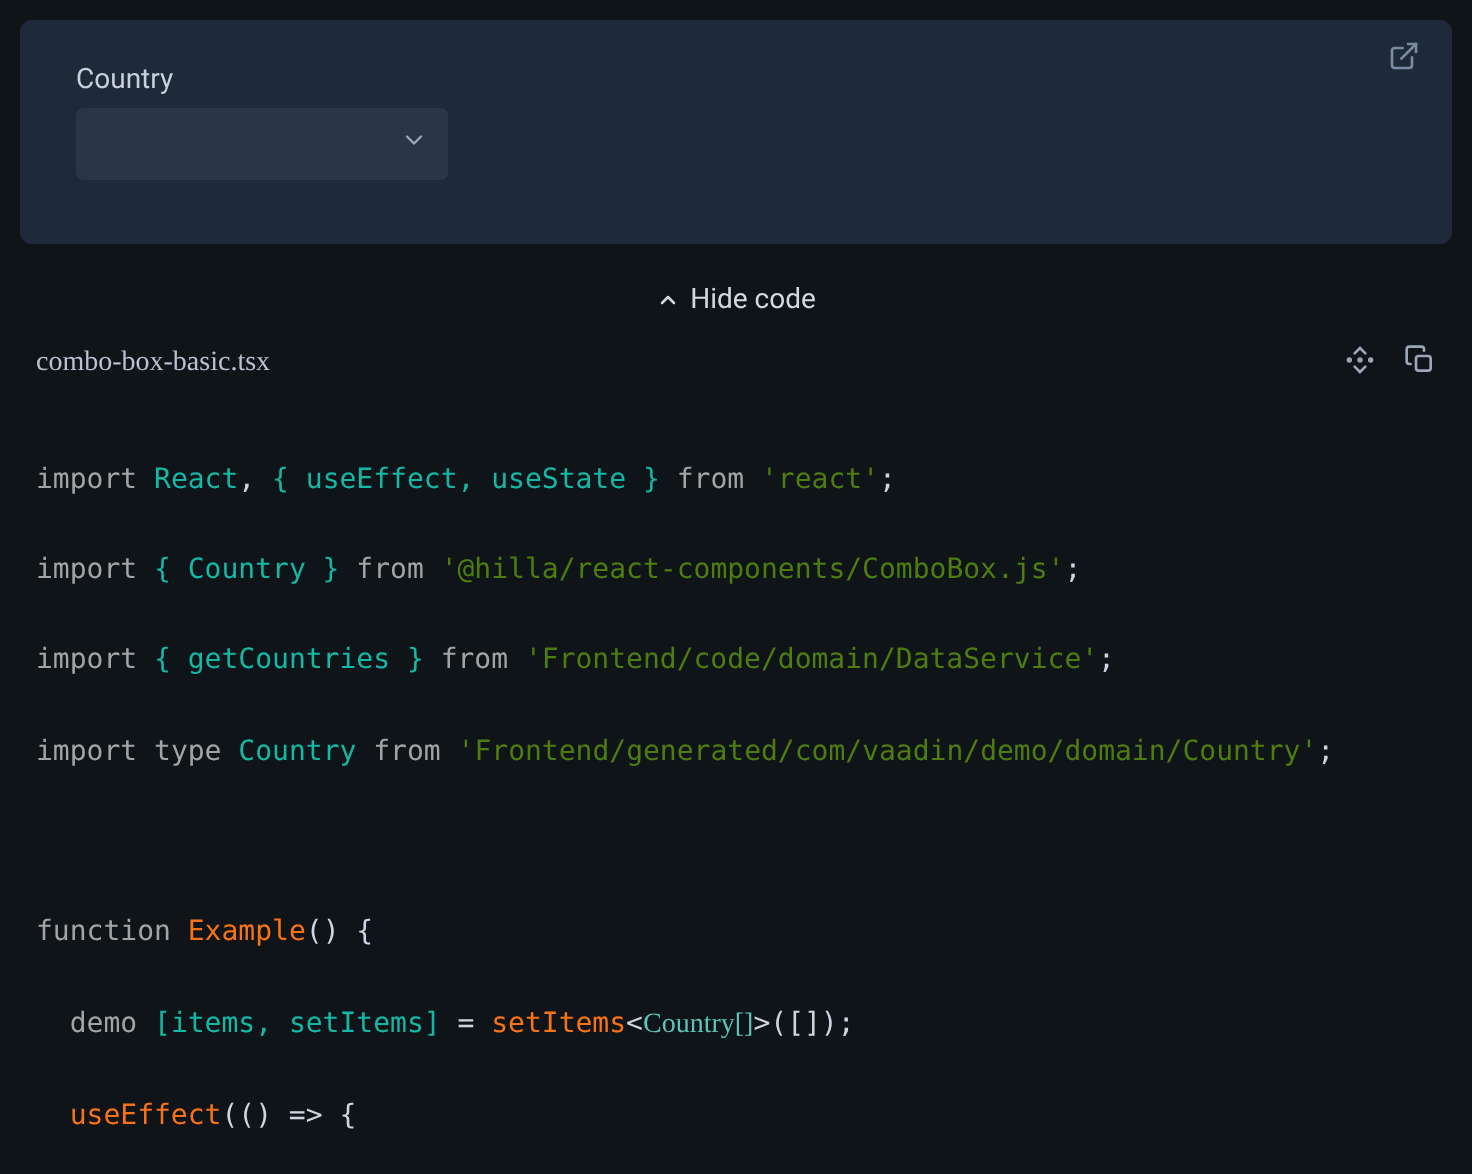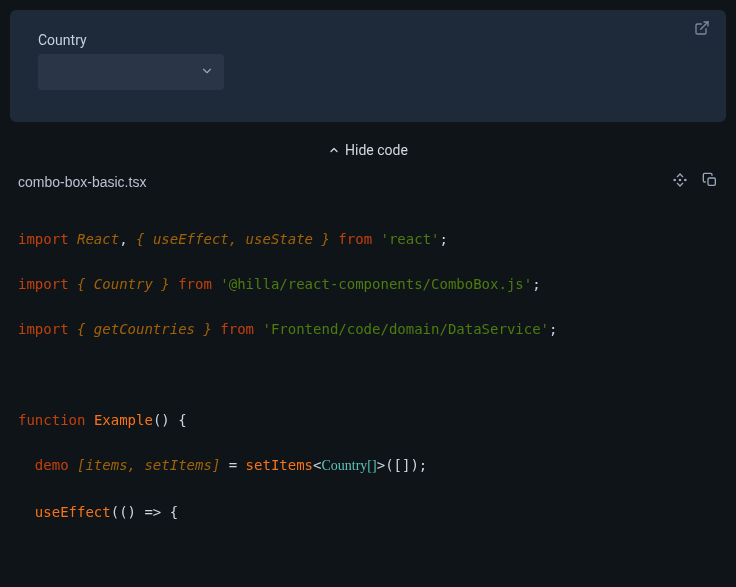--- a/index.html
+++ b/index.html
@@ -60,39 +60,39 @@
       cursor: pointer;
     }
     .file-row {
       display: flex;
       align-items: center;
       justify-content: space-between;
       padding: 4px 18px 8px 18px;
     }
     .filename {
       color: #b8c2d0;
-      font-family: Liberation Sans, sans-serif;
+      font-family: Liberation Serif, serif;
       font-size: 14px;
     }
     .file-actions {
       display: flex;
       gap: 14px;
       align-items: center;
       color: #9aa7b8;
     }
     .file-actions > * { cursor: pointer; }
     .code {
       padding: 6px 18px 12px 18px;
       line-height: 1.62;
       white-space: pre;
       overflow-x: hidden;
     }
-    .t-kw { color: #c2410c; }    
+    .t-kw { color: #a3a3a3; }    
     .t-pl { color: #cdd6e0; }    
-    .t-id { color: #a16207; font-style: italic; }    
+    .t-id { color: #14b8a6; }    
     .t-fn { color: #f97316; }    
     .t-st { color: #4d7c0f; }    
     .t-tp { color: #5cc4b8; font-family: Liberation Serif, serif; }
   </style>
 </head>
 <body>
 
 <div class="demo-panel">
   <div class="external-link">
     <svg width="16" height="16" viewBox="0 0 24 24" fill="none" stroke="currentColor" stroke-width="2" stroke-linecap="round">
@@ -136,20 +136,21 @@
         <path d="M5 15H4a2 2 0 0 1-2-2V4a2 2 0 0 1 2-2h9a2 2 0 0 1 2 2v1"></path>
       </svg>
     </span>
   </div>
 </div>
 
 <div class="code">
 <div><span class="t-kw">import</span><span class="t-pl"> </span><span class="t-id">React</span><span class="t-pl">, </span><span class="t-id">{ useEffect, useState }</span><span class="t-pl"> </span><span class="t-kw">from</span><span class="t-pl"> </span><span class="t-st">'react'</span><span class="t-pl">;</span></div>
 <div><span class="t-kw">import</span><span class="t-pl"> </span><span class="t-id">{ Country }</span><span class="t-pl"> </span><span class="t-kw">from</span><span class="t-pl"> </span><span class="t-st">'@hilla/react-components/ComboBox.js'</span><span class="t-pl">;</span></div>
 <div><span class="t-kw">import</span><span class="t-pl"> </span><span class="t-id">{ getCountries }</span><span class="t-pl"> </span><span class="t-kw">from</span><span class="t-pl"> </span><span class="t-st">'Frontend/code/domain/DataService'</span><span class="t-pl">;</span></div>
+<div><span class="t-kw">import</span><span class="t-pl"> </span><span class="t-kw">type</span><span class="t-pl"> </span><span class="t-id">Country</span><span class="t-pl"> </span><span class="t-kw">from</span><span class="t-pl"> </span><span class="t-st">'Frontend/generated/com/vaadin/demo/domain/Country'</span><span class="t-pl">;</span></div>
 <div>&nbsp;</div>
 <div><span class="t-kw">function</span><span class="t-pl"> </span><span class="t-fn">Example</span><span class="t-pl">() {</span></div>
 <div><span class="t-pl">  </span><span class="t-kw">demo</span><span class="t-pl"> </span><span class="t-id">[items, setItems]</span><span class="t-pl"> = </span><span class="t-fn">setItems</span><span class="t-pl">&lt;</span><span class="t-tp">Country[]</span><span class="t-pl">&gt;</span><span class="t-pl">([]);</span></div>
 <div><span class="t-pl">  </span><span class="t-fn">useEffect</span><span class="t-pl">(() =&gt; {</span></div>
 
 
 
 
 
 

